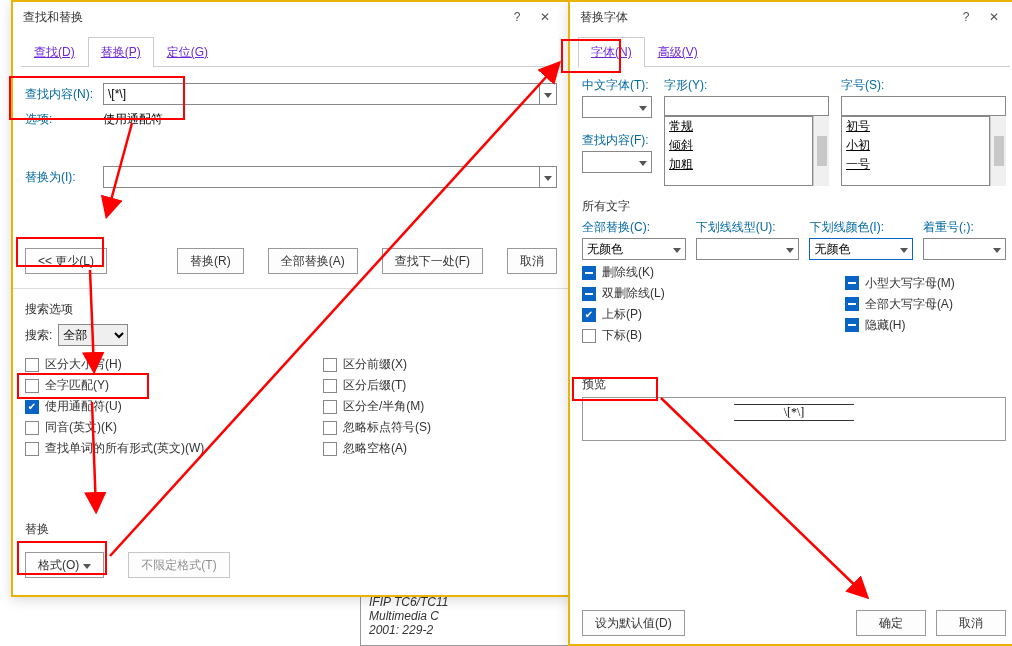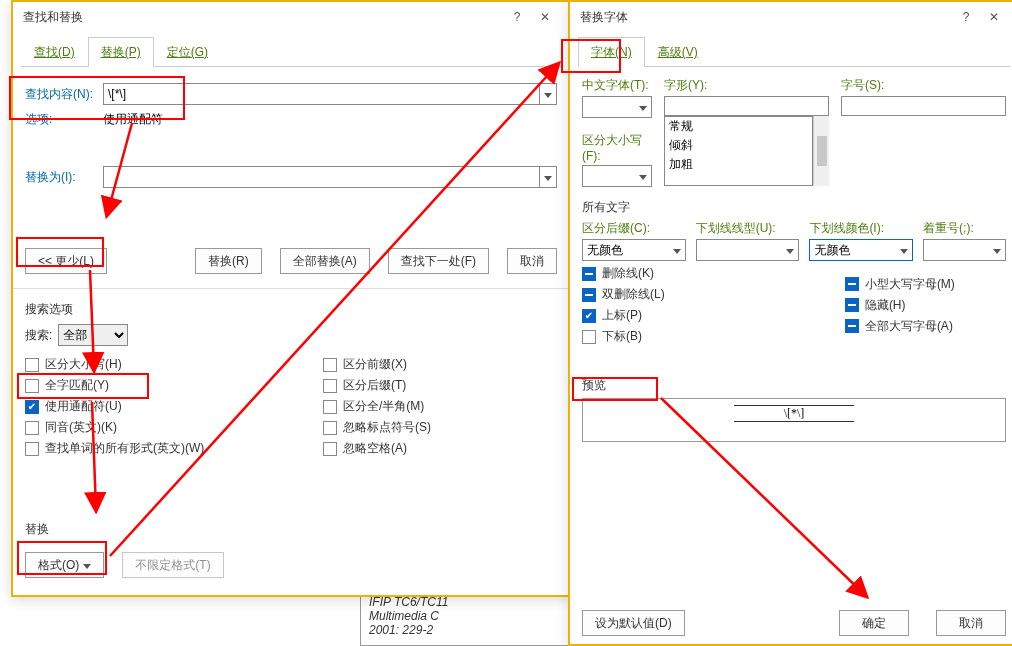--- a/index.html
+++ b/index.html
@@ -7,36 +7,36 @@
 
 .dialog { position: absolute; background: #fff; border: 2px solid #eab308; box-shadow: 0 3px 12px rgba(0,0,0,0.15); margin-left: 11px; }
 .dialog.left { left: 0; top: 0; width: 560px; height: 597px; }
 .dialog.right { left: 557px; top: 0; width: 452px; height: 646px; }
 
 .titlebar { height: 30px; display: flex; align-items: center; padding: 0 10px; background: #fff; }
 .titlebar .title { flex: 1; color: #333; }
 .titlebar .tbtn { width: 28px; text-align: center; color: #555; cursor: pointer; }
 
 .tabs { display: flex; border-bottom: 1px solid #ccc; margin: 4px 8px 0 8px; }
-.tab { padding: 6px 12px; color: #4d7c0f; cursor: pointer; border: 1px solid transparent; border-bottom: none; position: relative; top: 1px; }
+.tab { padding: 6px 12px; color: #6d28d9; cursor: pointer; border: 1px solid transparent; border-bottom: none; position: relative; top: 1px; }
 .tab.active { border-color: #ccc; background: #fff; }
 
 .content { padding: 10px 12px; }
 
 .row { display: flex; align-items: center; margin: 6px 0; }
 .lbl { color: #0369a1; width: 78px; }
 .lbls { color: #333; margin-right: 6px; }
 
 .txt { flex: 1; height: 22px; border: 1px solid #888; padding: 2px 4px; }
 .combo { display: flex; }
 .combo .txt { border-right: none; }
 .combo .dd { width: 18px; height: 22px; border: 1px solid #888; display:flex; align-items:center; justify-content:center; cursor:pointer; }
 
 .btn { height: 26px; border: 1px solid #999; background: #fdfdfd; padding: 0 12px; cursor: pointer; color: #333; display:inline-flex; align-items:center; }
-.btnrow { display: flex; gap: 18px; margin: 14px 0; }
+.btnrow { display: flex; gap: 24px; margin: 14px 0; }
 
 .section-label { color: #333; margin-top: 12px; margin-bottom: 4px; }
 
 .sel { height: 22px; border: 1px solid #888; }
 
 .chk { display: flex; align-items: center; gap: 6px; color: #333; margin: 4px 0; }
 .chk .box { width: 14px; height: 14px; border: 1px solid #888; display:flex; align-items:center; justify-content:center; font-size:10px; }
 .chk.filled .box { background: #0a64c4; border-color:#0a64c4; color:#fff; }
 .chk.checked .box::after { content: "✔"; color:#fff; font-size:10px; }
 .chk.filled.checked .box::after { content:"✔"; }
@@ -44,28 +44,28 @@
 .chk.blue-dash .box::after { content:""; width:8px; height:2px; background:#fff; display:block;}
 
 .twocol { display: flex; align-items: center; }
 .twocol .colA { width: 56%; }
 .twocol .colB { width: 44%; }
 
 .redbox { position: absolute; border: 2.5px solid #ff0000; pointer-events: none; }
 svg.arrows { position: absolute; left:0; top:0; pointer-events:none; }
 
 .rfield { display:flex; flex-direction:column; }
-.rfield .cap { color:#4d7c0f; margin-bottom:2px; }
+.rfield .cap { color:#0369a1; margin-bottom:2px; }
 .rfield .box { border:1px solid #888; height:22px; padding:2px 4px; display:flex; align-items:center; justify-content:space-between; }
 .rfield .list { border:1px solid #888; height:70px; overflow:auto; }
-.rfield .list div { padding:1px 4px; }
+.rfield .list div { padding:1px 4px;text-decoration:underline; }
 
 .topgrid { display:flex; gap:12px; }
 
-.footer { position:absolute; bottom:8px; right:12px; left:12px; display:flex; gap:27px; align-items:center; }
+.footer { position:absolute; bottom:8px; right:12px; left:12px; display:flex; gap:10px; align-items:center; }
 .footer .spacer { flex:1; }
 
 .underdoc { position:absolute; left:360px; top:588px; width:360px; height:58px; border:1px solid #999; background:#fff; padding:6px 8px; font-family: "Times New Roman", serif; font-style: italic; font-size:13px; color:#333; }
 
 .u { text-decoration: underline; }
 
 .chevron::after { content:""; border-left:4px solid transparent; border-right:4px solid transparent; border-top:5px solid #555; display:inline-block; }
 .tri { margin-left:4px; }
 
 .previewbox { border:1px solid #999; height:44px; margin-top:4px; display:flex; align-items:flex-start; justify-content:center; padding-top:6px; font-size:9px; }
@@ -213,21 +213,21 @@
     <div class="topgrid">
       <div style="flex:2.2">
         <div class="rfield">
           <span class="cap">中文字体(T):</span>
           <div class="box">
               <span></span>
               <span class="chevron"></span>
             </div>
         </div>
         <div class="rfield" style="margin-top:14px">
-          <span class="cap">区分大小写(F):</span>
+          <span class="cap">查找内容(F):</span>
           <div class="box">
               <span></span>
               <span class="chevron"></span>
             </div>
         </div>
       </div>
       <div style="flex:1.1">
         <div class="rfield">
           <span class="cap">字形(Y):</span>
           <input class="txt" style="height: 22px;">
@@ -240,28 +240,38 @@
             <div class="scrollbar">
                 <div class="thumb"></div>
               </div>
           </div>
         </div>
       </div>
       <div style="flex:0.8">
         <div class="rfield">
           <span class="cap">字号(S):</span>
           <input class="txt" style="height: 22px;">
+          <div style="display:flex">
+            <div class="list" style="flex:1">
+              <div>初号</div>
+              <div>小初</div>
+              <div>一号</div>
+            </div>
+            <div class="scrollbar">
+                <div class="thumb"></div>
+              </div>
+          </div>
         </div>
       </div>
     </div>
 
     <div class="section-label">所有文字</div>
     <div style="display:flex; gap:10px;">
       <div class="rfield" style="flex:1">
-        <span class="cap">区分后缀(C):</span>
+        <span class="cap">全部替换(C):</span>
         <div class="box">
             <span>无颜色</span>
             <span class="chevron"></span>
           </div>
       </div>
       <div class="rfield" style="flex:1">
         <span class="cap">下划线线型(U):</span>
         <div class="box">
             <span></span>
             <span class="chevron"></span>
@@ -302,25 +312,25 @@
             <span>下标(B)</span>
           </div>
       </div>
       <div class="colB" style="width:38%">
         <div class="chk blue-dash">
             <span class="box"></span>
             <span>小型大写字母(M)</span>
           </div>
         <div class="chk blue-dash">
             <span class="box"></span>
+            <span>全部大写字母(A)</span>
+          </div>
+        <div class="chk blue-dash">
+            <span class="box"></span>
             <span>隐藏(H)</span>
-          </div>
-        <div class="chk blue-dash">
-            <span class="box"></span>
-            <span>全部大写字母(A)</span>
           </div>
       </div>
     </div>
 
     <div class="section-label" style="margin-top:28px">预览</div>
     <div class="previewbox">
       <span class="pvline">\[*\]</span>
     </div>
   </div>
 

